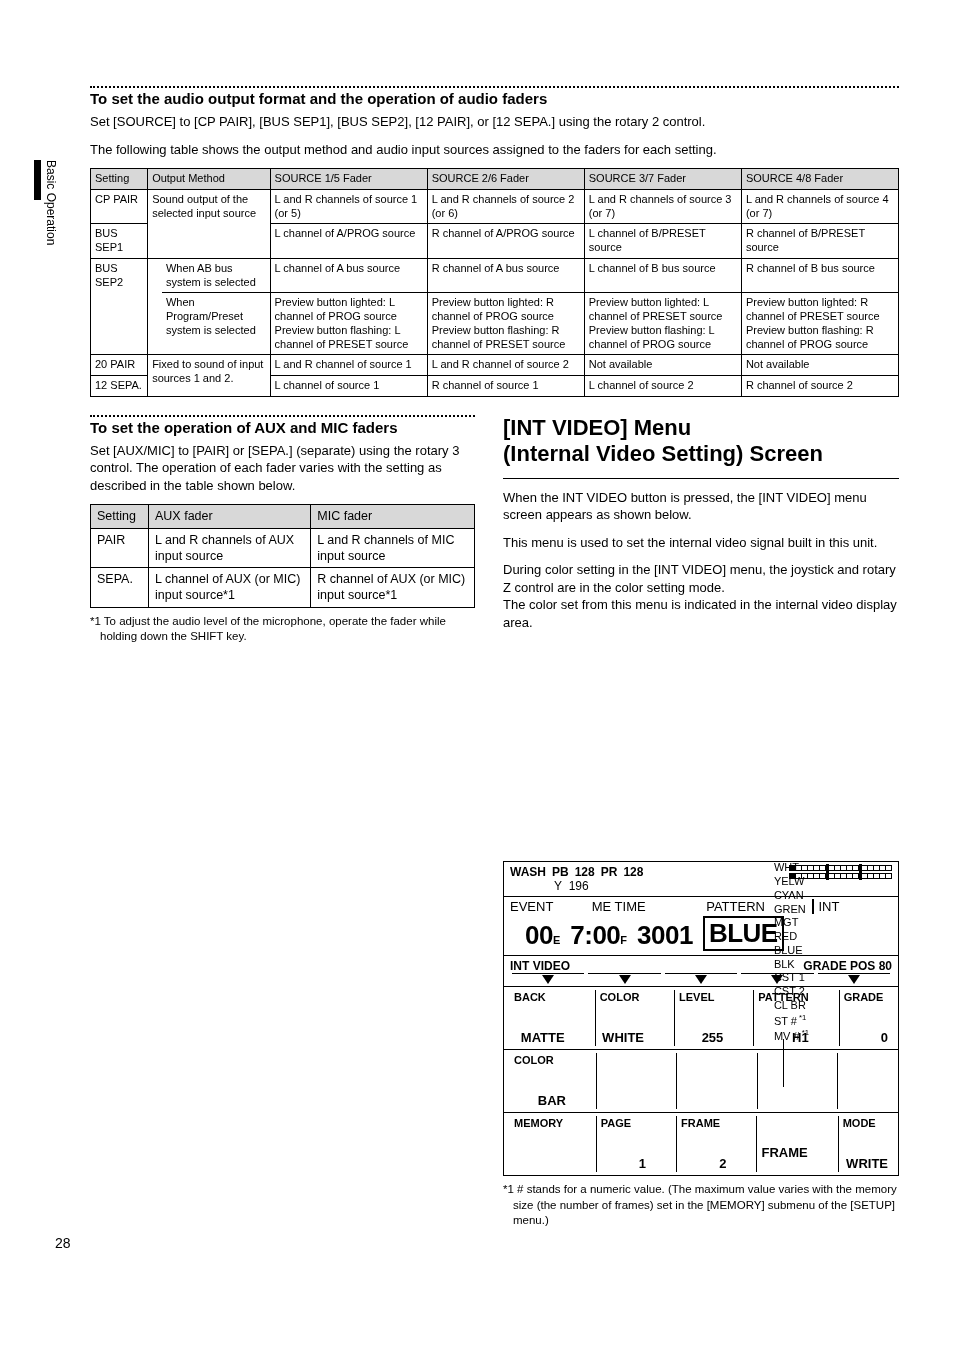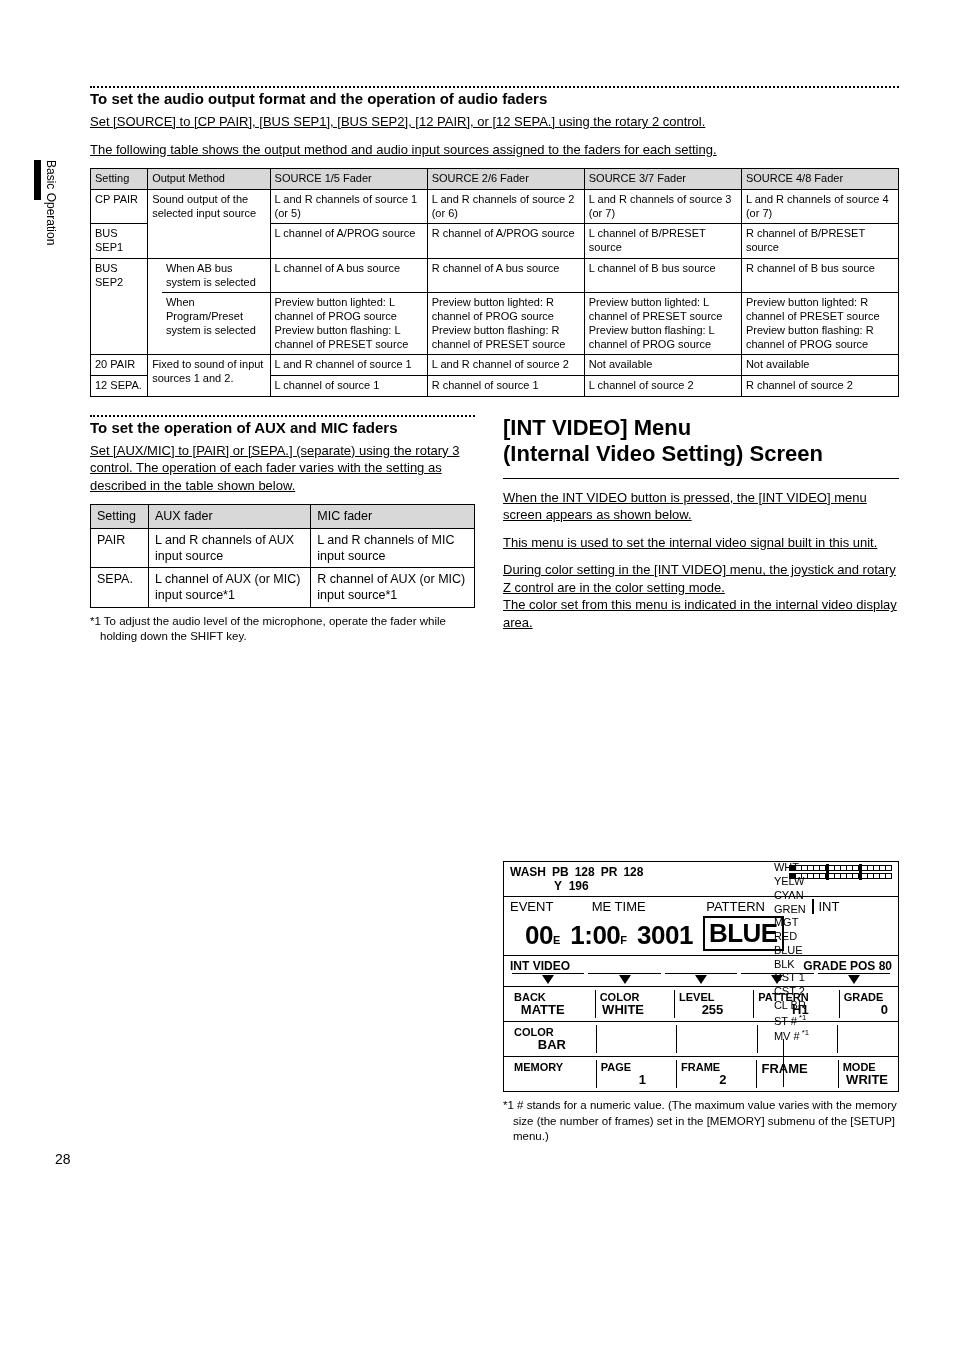--- a/index.html
+++ b/index.html
@@ -42,21 +42,20 @@
   }
   h3.sec {
     font-size: 15px;
     font-weight: bold;
     margin: 2px 0 6px 0;
   }
   p.body {
     font-size: 13px;
     line-height: 1.35;
     margin: 4px 0 10px 0;
-    text-decoration: underline;
   }
   table.t1 {
     border-collapse: collapse;
     width: 100%;
     font-size: 11px;
     table-layout: fixed;
   }
   table.t1 th, table.t1 td {
     border: 1px solid #000;
     padding: 3px 4px;
@@ -143,21 +142,21 @@
     padding: 3px 6px;
   }
   .osd .row:last-child { border-bottom: none; }
   .wash-line {
     font-size: 12px;
     font-weight: bold;
     display: flex;
     align-items: center;
     gap: 6px;
   }
-  .wash-sub { font-size: 12px; font-weight: bold; padding-left: 44px; }
+  .wash-sub { font-size: 12px; font-weight: normal; padding-left: 44px; }
   .bars {
     display: flex;
     flex-direction: column;
     gap: 2px;
     margin-left: auto;
   }
   .bar-row { display: flex; gap: 0; }
   .seg {
     width: 7px; height: 6px;
     border: 1px solid #000;
@@ -202,21 +201,21 @@
     font-size: 11px;
     font-weight: bold;
     gap: 26px;
   }
   .osd .grid5 > div {
     border-left: 1px solid #000;
     padding: 2px 4px;
   }
   .osd .grid5 > div:first-child { border-left: none; }
   .osd .cell-top { line-height: 1; }
-  .osd .cell-bot { text-align: right; font-weight: 900; font-size: 13px; line-height: 1; }
+  .osd .cell-bot { text-align: right; font-weight: 900; font-size: 13px; line-height: 1; margin-top: 28px; }
   .page-num {
     position: absolute;
     bottom: 20px;
     left: 55px;
     font-size: 14px;
   }
 </style>
 </head>
 <body>
 
@@ -437,21 +436,21 @@
           </div>
           <div class="row" style="padding:0">
             <div style="display:flex;padding:2px 6px 0 6px;gap:0">
               <div style="flex:1" class="lbl">EVENT</div>
               <div style="flex:1.4" class="lbl">ME TIME</div>
               <div style="flex:1.3" class="lbl">PATTERN</div>
               <div style="flex:0.9;border-left:2px solid #000;padding-left:4px" class="lbl">INT</div>
             </div>
             <div class="bigline">
               <div><span class="huge">00</span><span class="sub">E</span></div>
-              <div><span class="huge">1:00</span><span class="sub">F</span></div>
+              <div><span class="huge">7:00</span><span class="sub">F</span></div>
               <div class="huge">3001</div>
               <div class="huge box">BLUE</div>
             </div>
           </div>
           <div class="row" style="padding:0">
             <div class="intvideorow">
               <span>INT VIDEO</span>
               <span>GRADE POS 80</span>
             </div>
             <div class="tri-row">

